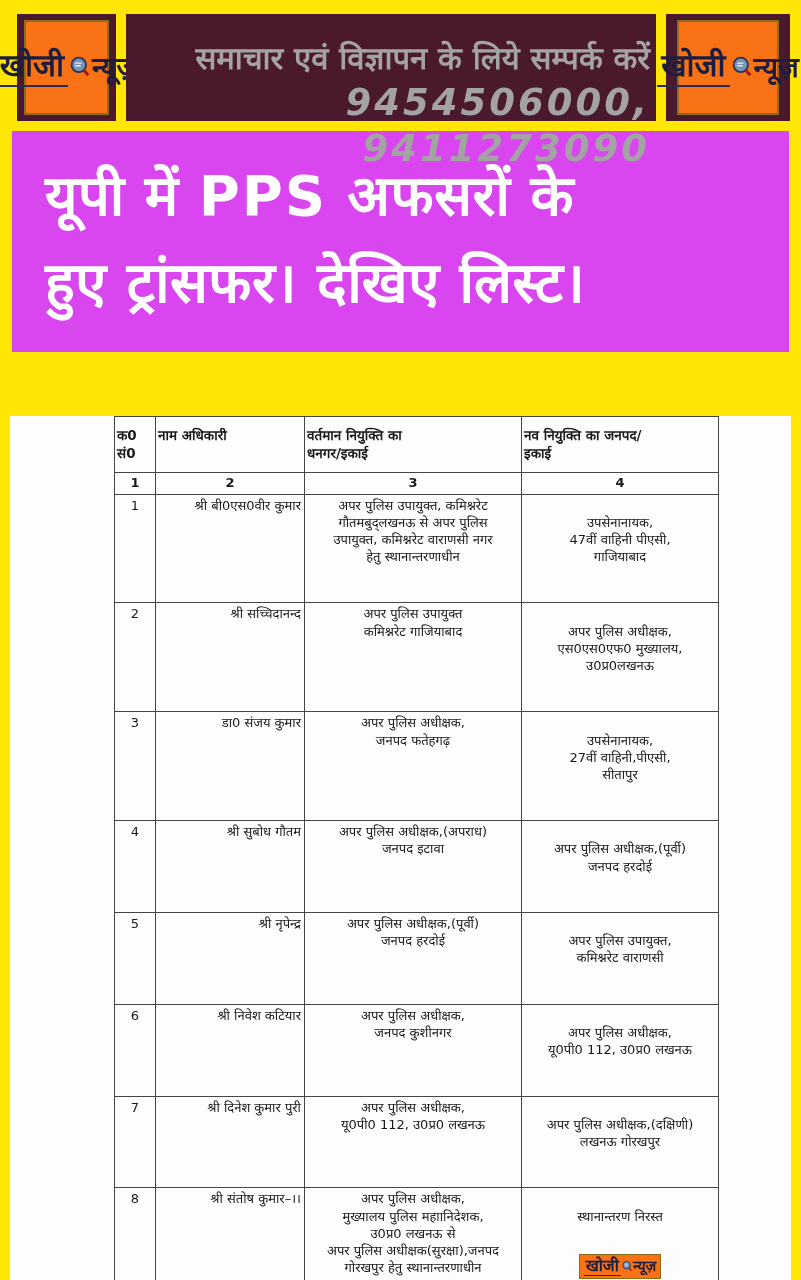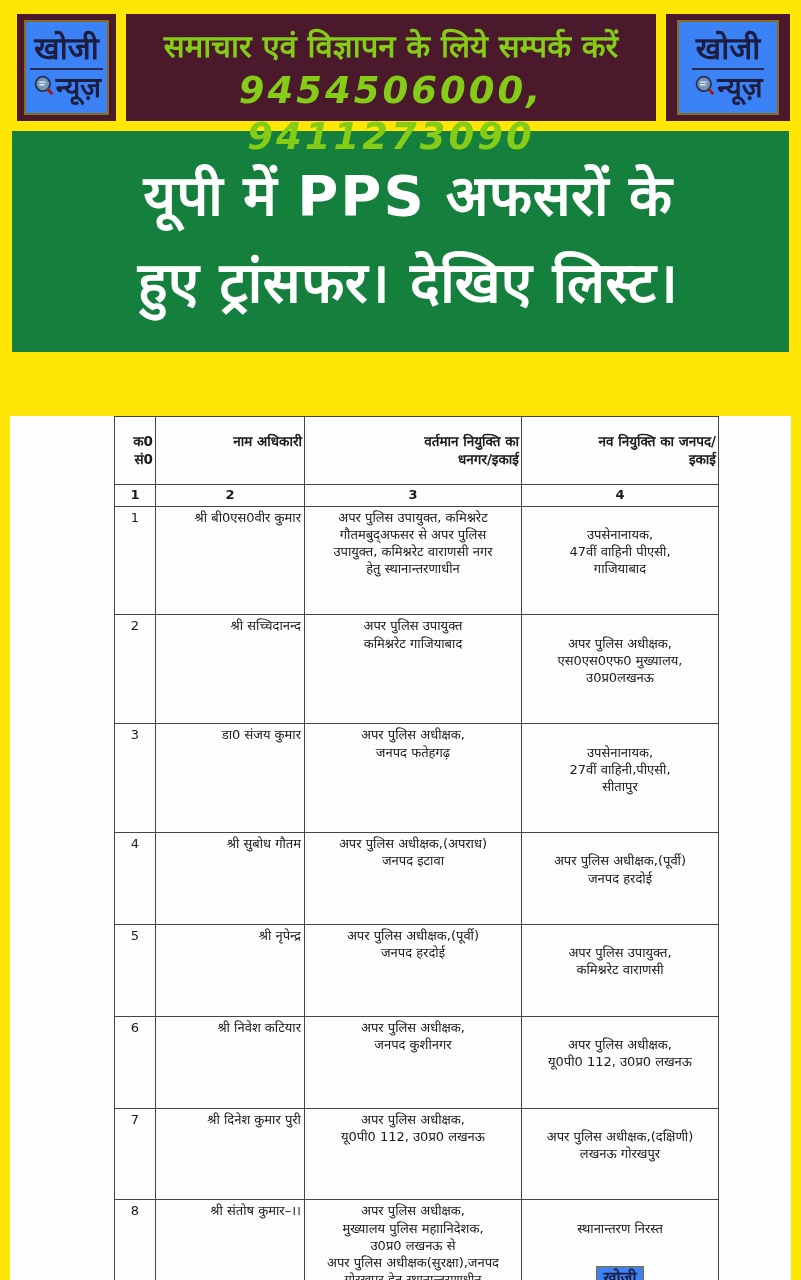--- a/index.html
+++ b/index.html
@@ -12,27 +12,27 @@
   }
   
   .masthead{
     height:121px;box-sizing:border-box;
     padding:14px 11px 0 17px;
     display:flex;gap:10px;align-items:stretch;
   }
   .m-box{background:#4a1a2c;box-sizing:border-box;}
   .m-box.logo-holder{width:99px;padding:6px 7px;}
   .m-box.logo-holder.right{width:124px;padding:6px 11px;}
-  .m-box.center{flex:1;color:#84cc16;text-align:center;padding:12px 6px 0;}
+  .m-box.center{flex:1;color:#a3a3a3;text-align:right;padding:24px 6px 0;}
   .contact-line{font-size:31px;font-weight:700;line-height:1.35;white-space:nowrap;}
   .phone-line{font-size:37px;font-weight:700;letter-spacing:3px;line-height:1.25;font-style:italic;}
   
   .logo-badge{
-    background:#3b82f6;height:100%;box-sizing:border-box;
-    display:flex;flex-direction:column;justify-content:center;align-items:center;
+    background:#f97316;height:100%;box-sizing:border-box;
+    display:flex;flex-direction:row;justify-content:center;align-items:center;
     color:#1d1d40;font-weight:700;
     border:2px solid #8a6d1c;padding:2px 3px;
   }
   .logo-badge .l1{
     display:block;font-size:31px;line-height:1.15;
     border-bottom:2px solid #2a2a52;padding:0 4px 1px;
   }
   .logo-badge .l2{
     display:flex;align-items:center;justify-content:space-between;
     font-size:28px;line-height:1.2;margin-top:1px;
@@ -41,23 +41,22 @@
   
   .logo-badge.small{
     display:inline-flex;height:auto;margin-top:12px;
     border-width:1px;padding:2px 4px;
   }
   .logo-badge.small .l1{font-size:16px;border-bottom-width:1px;padding:0 2px 0;}
   .logo-badge.small .l2{font-size:14.5px;}
   .logo-badge.small .mag{width:14px;height:14px;margin-right:-2px;}
   
   .banner{
-    margin:10px 12px 0;background:#15803d;
+    margin:10px 12px 0;background:#d946ef;
     padding:21px 18px 25px 33px;
-    text-align:center;
   }
   .banner-line{
     color:#fff;font-weight:700;font-size:56px;line-height:1.56;
     white-space:nowrap;letter-spacing:0.5px;
   }
   .banner-line .latin{font-weight:700;letter-spacing:2px;}
   
   .content{
     margin:4px 10px 0;background:#fdfdfd;height:908px;box-sizing:border-box;
   }
@@ -68,21 +67,21 @@
   }
   .transfer-table th,.transfer-table td{
     border:1.5px solid #454545;
     color:#1a1a1a;
     font-size:13px;line-height:1.32;
     padding:2px 3px 3px;
     vertical-align:top;
     white-space:pre-line;
     overflow:hidden;
   }
-  .transfer-table th{font-weight:700;font-size:13.5px;text-align:right;padding:16px 2px;}
+  .transfer-table th{font-weight:700;font-size:13.5px;text-align:left;padding:10px 2px;}
   .num-row td{font-weight:700;text-align:center;padding:1px 2px 2px;font-size:13px;}
   td.c-sn{text-align:center;}
   td.c-name{text-align:right;padding-left:8px;}
   td.c-cur,td.c-new{text-align:center;}
 </style>
 </head>
 <body>
 
 <div class="masthead">
   <div class="m-box logo-holder">
@@ -146,21 +145,21 @@
         <td>2</td>
         <td>3</td>
         <td>4</td>
       </tr>
     </thead>
     <tbody>
   <tr>
     <td class="c-sn">1</td>
     <td class="c-name">श्री बी0एस0वीर कुमार</td>
     <td class="c-cur">अपर पुलिस उपायुक्त, कमिश्नरेट
-गौतमबुद्अफसर से अपर पुलिस
+गौतमबुद्लखनऊ से अपर पुलिस
 उपायुक्त, कमिश्नरेट वाराणसी नगर
 हेतु स्थानान्तरणाधीन</td>
     <td class="c-new">
       <div>उपसेनानायक,
 47वीं वाहिनी पीएसी,
 गाजियाबाद</div>
       
     </td>
   </tr>
 

